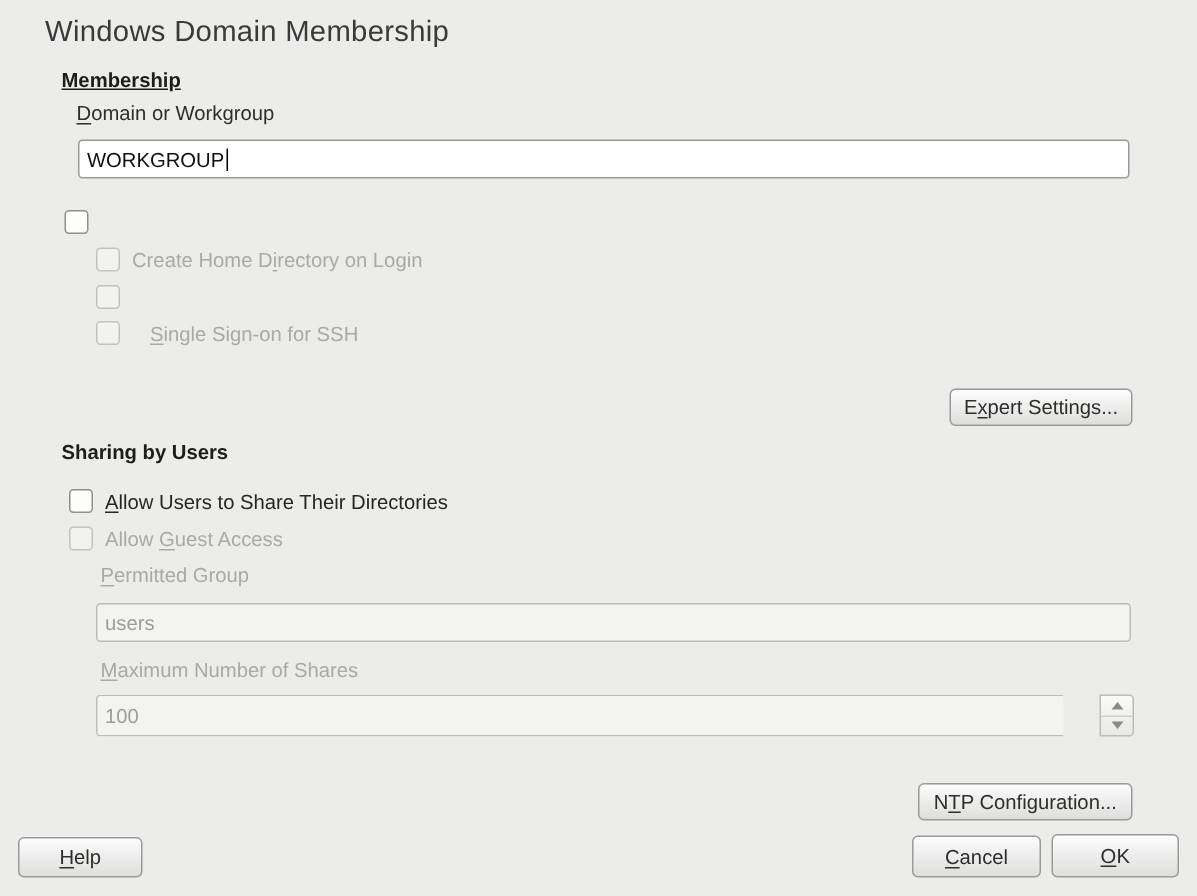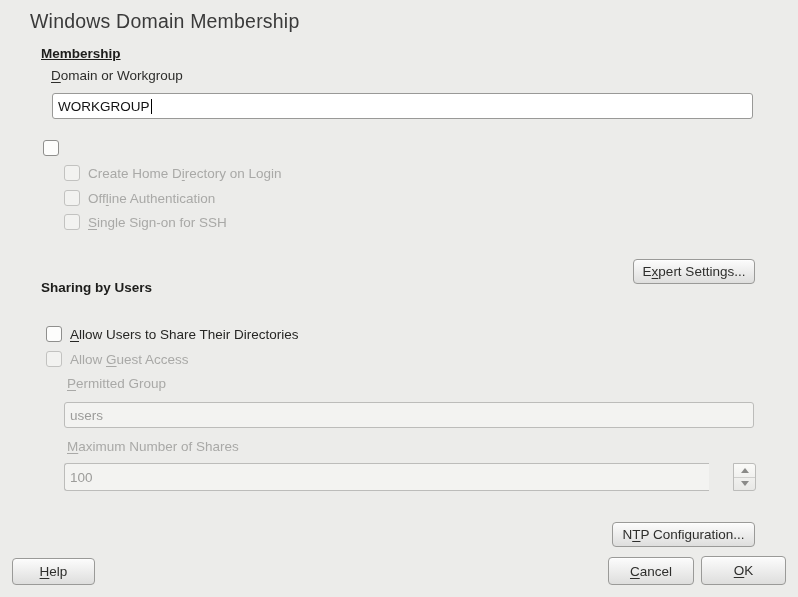--- a/index.html
+++ b/index.html
@@ -117,33 +117,32 @@
   <span class="checkbox"></span>
 </div>
 
 <div class="abs check-row disabled" style="left:64px;top:164px;">
   <span class="checkbox"></span>
   <span class="lbl"><span>Create Home D</span><span class="mn">i</span><span>rectory on Login</span></span>
 </div>
 
 <div class="abs check-row disabled" style="left:64px;top:189px;">
   <span class="checkbox"></span>
-  <span class="lbl"><span>Off</span><span class="mn">l</span><span>ine Authentication</span></span>
 </div>
 
-<div class="abs check-row disabled" style="left:64px;top:213px;">
+<div class="abs check-row disabled" style="left:64px;top:213px;gap:12px;">
   <span class="checkbox"></span>
   <span class="lbl"><span></span><span class="mn">S</span><span>ingle Sign-on for SSH</span></span>
 </div>
 
 <div class="abs btn" style="left:633px;top:259px;width:122px;height:25px;">
   <span><span>E</span><span class="mn">x</span><span>pert Settings...</span></span>
 </div>
 
-<div class="abs frame-label" style="left:41px;top:280px;text-align:center;">Sharing by Users</div>
+<div class="abs frame-label" style="left:41px;top:294px;text-align:center;">Sharing by Users</div>
 
 <div class="abs check-row" style="left:46px;top:325px;">
   <span class="checkbox"></span>
   <span class="lbl"><span></span><span class="mn">A</span><span>llow Users to Share Their Directories</span></span>
 </div>
 
 <div class="abs check-row disabled" style="left:46px;top:350px;justify-content:center;">
   <span class="checkbox"></span>
   <span class="lbl"><span>Allow </span><span class="mn">G</span><span>uest Access</span></span>
 </div>

